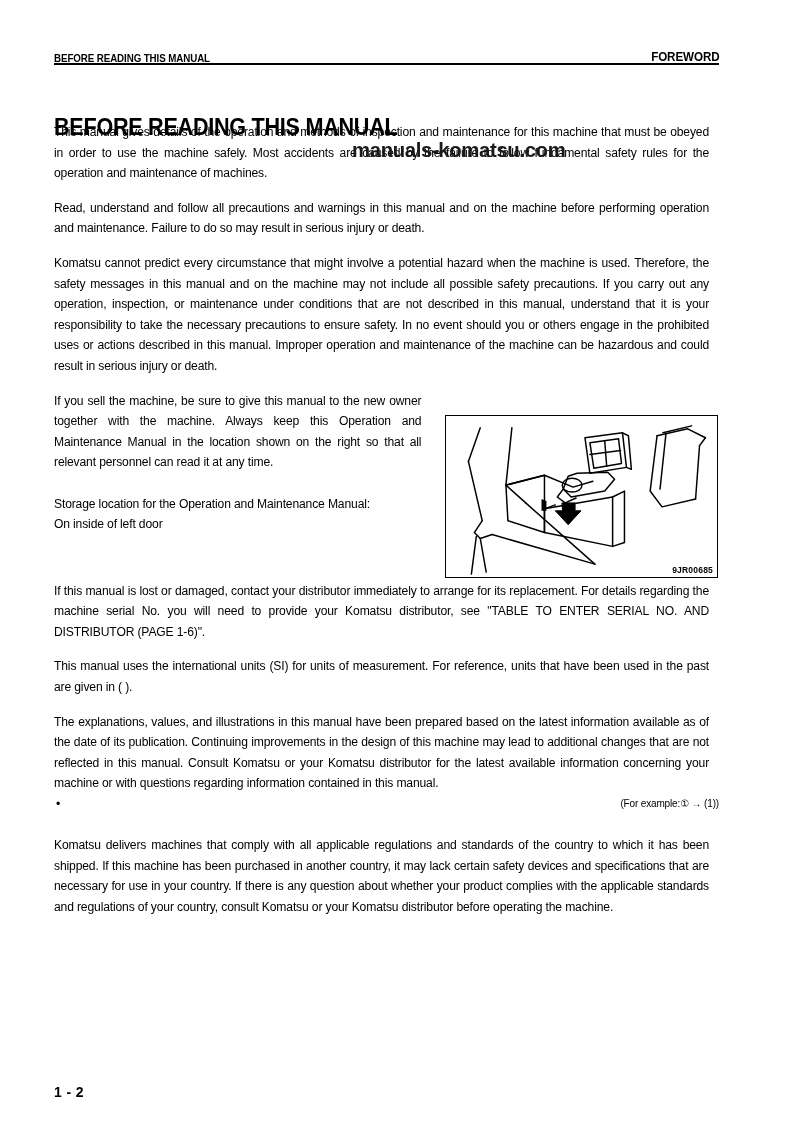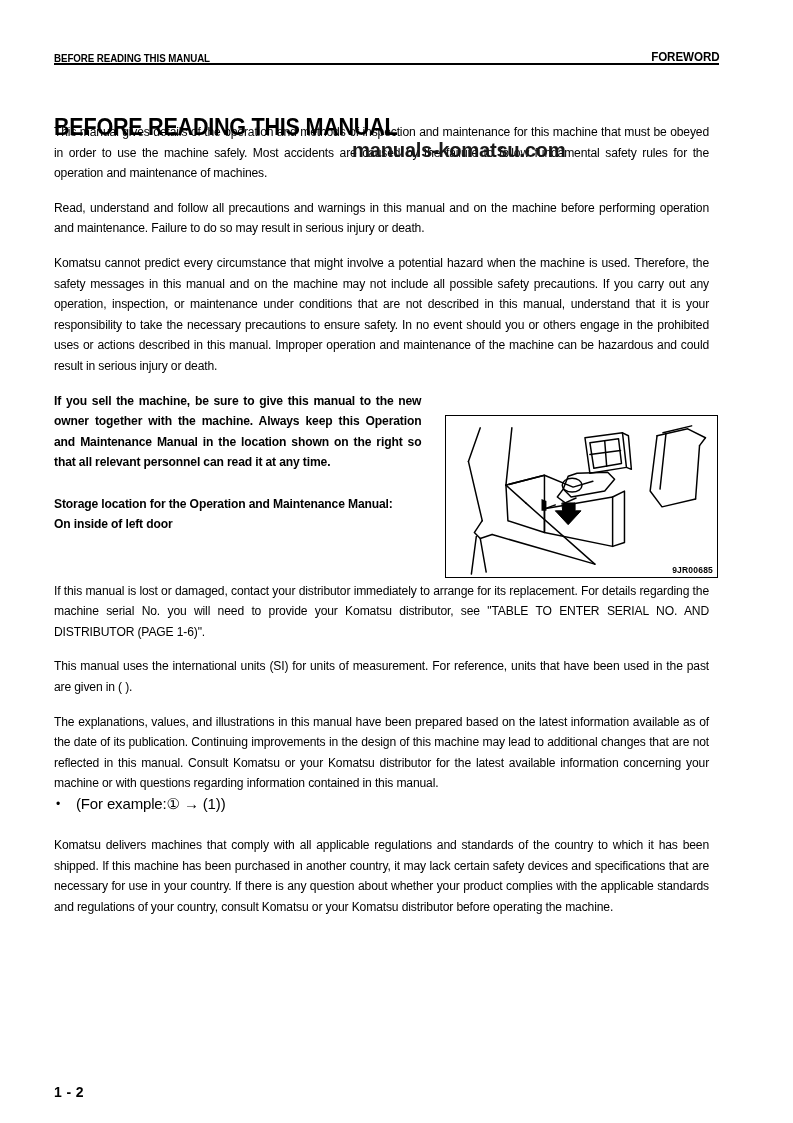--- a/index.html
+++ b/index.html
@@ -93,21 +93,20 @@
   p.para.tight {
     margin-bottom: 0;
   }
   p.para.nojust {
     text-align: left;
   }
 
   
   .float-wrap {
     position: relative;
-    font-weight: bold;
   }
   .illus-spacer {
     float: right;
     width: 292px;
     height: 172px;
     shape-outside: inset(0);
   }
 
   
   .illustration {
@@ -147,24 +146,25 @@
     letter-spacing: -0.15px;
     padding-left: 14px;
     position: relative;
   }
   ul.bullets li .dot {
     position: absolute;
     left: 2px;
     top: 0;
   }
   .example-line {
-    font-size: 15px;
+    font-size: 10px;
     line-height: 20.6px;
     letter-spacing: -0.15px;
     padding-left: 22px;
+    text-align: right;
   }
 
   
   .watermark {
     position: absolute;
     left: 352px;
     top: 138px;
     font-size: 21px;
     font-weight: bold;
     color: #1a1a1a;

